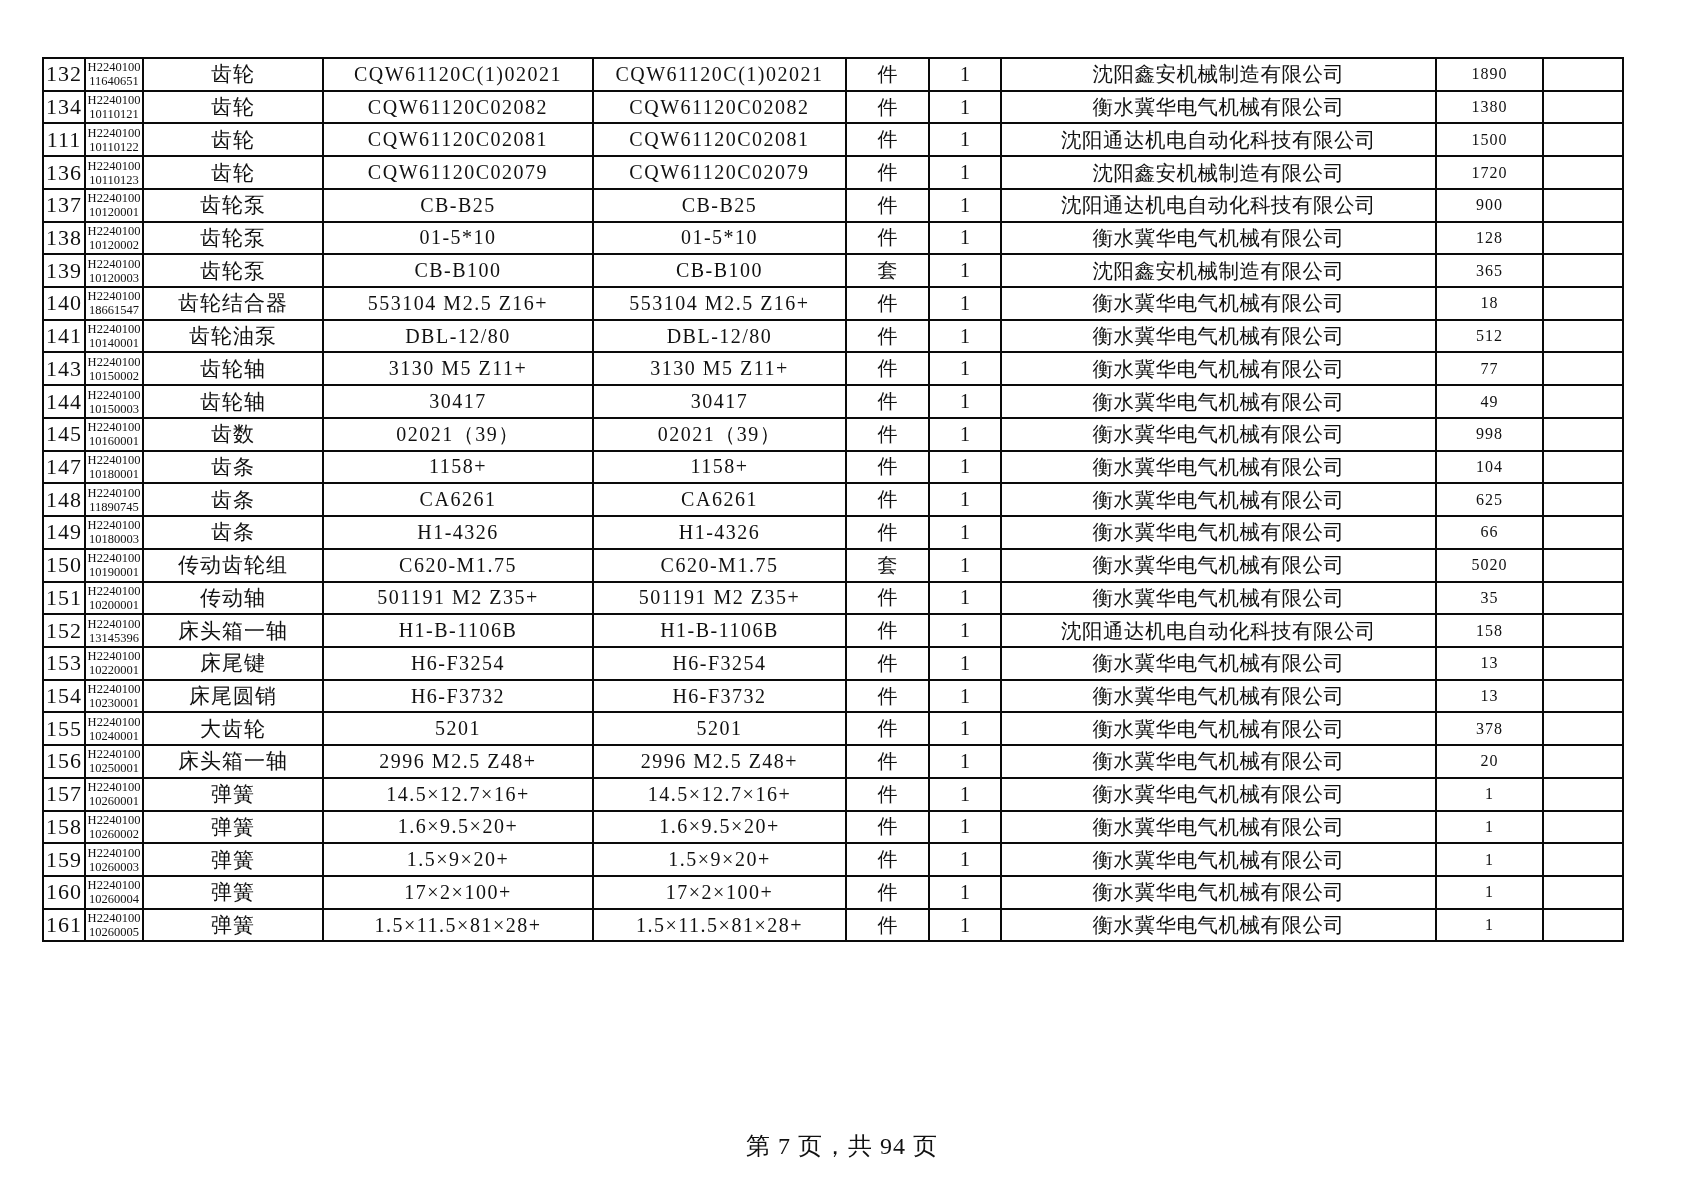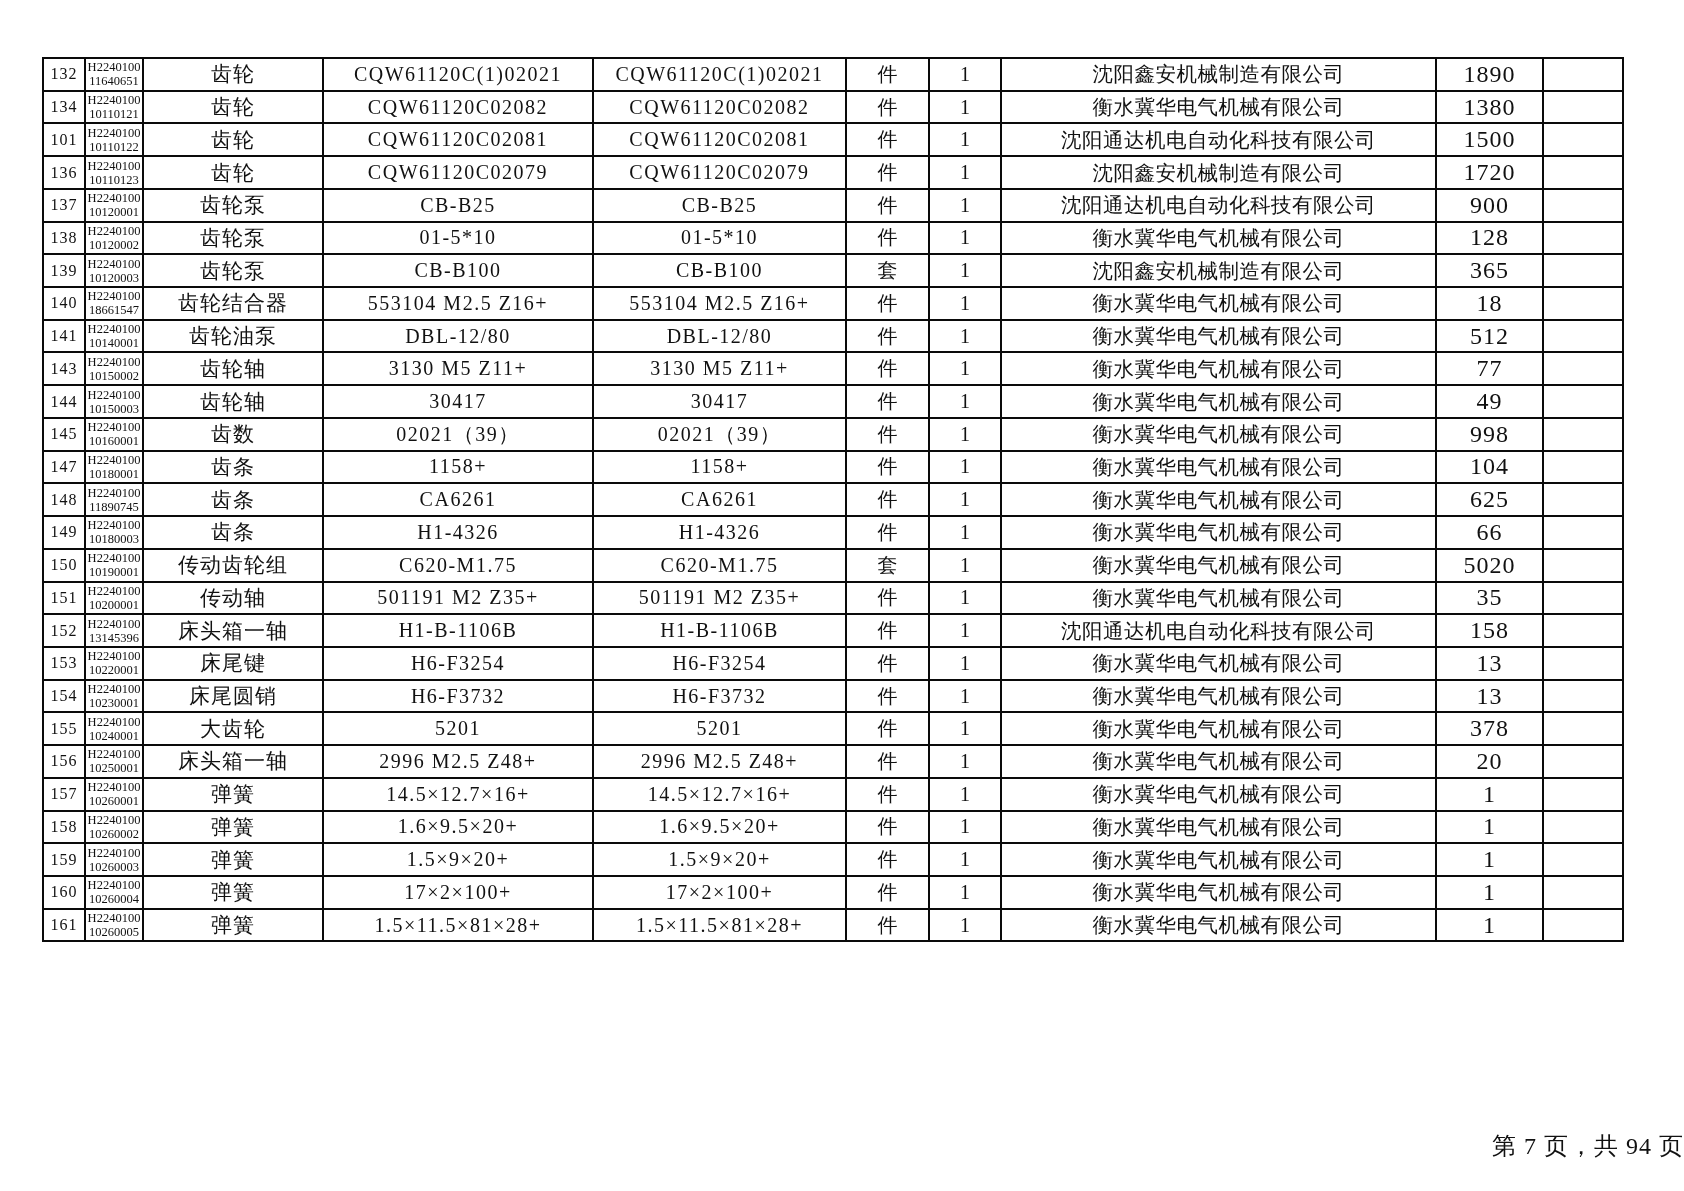--- a/index.html
+++ b/index.html
@@ -28,35 +28,35 @@
   }
   table.parts td {
     border: 2px solid #0a0a0a;
     text-align: center;
     vertical-align: middle;
     padding: 0;
     overflow: hidden;
     white-space: nowrap;
   }
   table.parts tr { height: 32.73px; }
-  td.c-no   { font-size: 16px; letter-spacing: 1px; }
+  td.c-no   { font-size: 22px; letter-spacing: 1px; }
   td.c-code { font-size: 12.5px; line-height: 14px; letter-spacing: 0px; padding: 1px 0; }
   td.c-code .code-line { display: block; }
   td.c-name { font-size: 21px; letter-spacing: 1px; }
   td.c-spec, td.c-spec2 { font-size: 20px; letter-spacing: 1.5px; }
   td.c-unit { font-size: 20px; }
   td.c-qty  { font-size: 20px; }
   td.c-supplier { font-size: 20.5px; letter-spacing: 0.5px; }
-  td.c-price { font-size: 24px; letter-spacing: 1px; }
+  td.c-price { font-size: 16px; letter-spacing: 1px; }
   .footer {
     position: absolute;
     left: 0;
     right: 0;
     top: 1130px;
-    text-align: right;
+    text-align: center;
     font-size: 24px;
     letter-spacing: 1px;
     color: #111111;
   }
 </style>
 </head>
 <body>
 
 <div class="page">
 
@@ -101,21 +101,21 @@
       <td class="c-spec">CQW61120C02082</td>
       <td class="c-spec2">CQW61120C02082</td>
       <td class="c-unit">件</td>
       <td class="c-qty">1</td>
       <td class="c-supplier">衡水冀华电气机械有限公司</td>
       <td class="c-price">1380</td>
       <td class="c-extra"></td>
     </tr>
 
     <tr>
-      <td class="c-no">101</td>
+      <td class="c-no">111</td>
       <td class="c-code">
         <span class="code-line">H2240100</span>
         <span class="code-line">10110122</span>
       </td>
       <td class="c-name">齿轮</td>
       <td class="c-spec">CQW61120C02081</td>
       <td class="c-spec2">CQW61120C02081</td>
       <td class="c-unit">件</td>
       <td class="c-qty">1</td>
       <td class="c-supplier">沈阳通达机电自动化科技有限公司</td>

